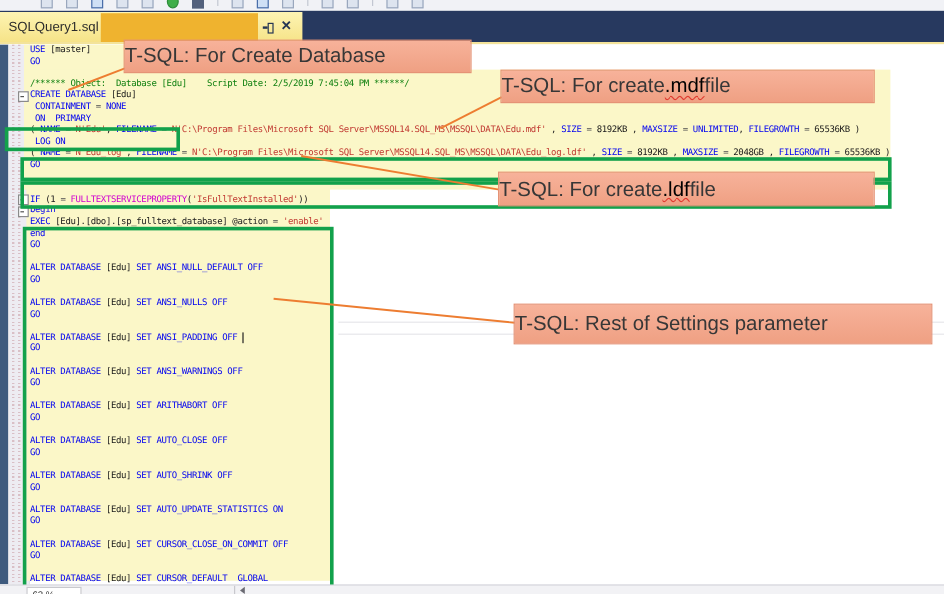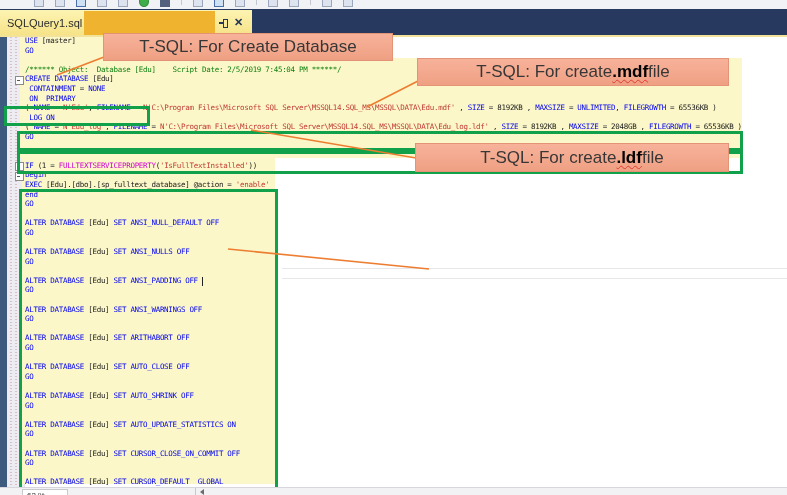--- a/index.html
+++ b/index.html
@@ -62,24 +62,24 @@
   .faint{position:absolute;height:1px;background:#e7e7ea;z-index:1;}
 
   
   .gbox{position:absolute;border:3px solid #12a14b;z-index:3;}
   .gbox-create{left:4px;top:69px;width:140px;height:14px;}
   .gbox-mdf{left:17px;top:94px;width:720px;height:14px;}
   .gbox-ldf{left:17px;top:114px;width:720px;height:17px;}
   .gbox-big{left:19px;top:152px;width:253px;height:328px;}
 
   
-  .callout{position:absolute;z-index:5;display:flex;align-items:center;justify-content:center;
+  .callout{position:absolute;z-index:5;display:flex;align-items:center;justify-content:flex-start;
            background:linear-gradient(#f7b29a,#efa083);border:1px solid #e59376;
            color:#373737;font-size:17px;white-space:nowrap;}
-  .callout .em{font-weight:bold;color:#000;
+  .callout .em{font-weight:normal;color:#000;
         text-decoration:underline wavy #e03c31 1px;text-underline-offset:2px;}
   .co-create{left:103px;top:33px;width:288px;height:26px;}
   .co-mdf{left:417px;top:58px;width:310px;height:26px;}
   .co-ldf{left:415px;top:143px;width:312px;height:27px;}
   .co-rest{left:428px;top:253px;width:347px;height:32px;}
 
   
   .overlay{position:absolute;left:0;top:0;z-index:4;pointer-events:none;}
   .connector{stroke:#ed7d31;stroke-width:1.6px;fill:none;}
 
@@ -166,20 +166,23 @@
   <div class="callout co-mdf">
     <span>T-SQL: For create </span>
       <span class="em">.mdf</span>
       <span> file</span>
   </div>
   <div class="callout co-ldf">
     <span>T-SQL: For create </span>
       <span class="em">.ldf</span>
       <span> file</span>
   </div>
+  <div class="callout co-rest">
+    <span>T-SQL: Rest of Settings parameter</span>
+  </div>
 
   <div class="bottombar">
     <div class="zoomctl">62 %</div>
     <div class="hsplit"></div>
     <div class="harrow"></div>
   </div>
 
 </div>
 
 </body></html>

